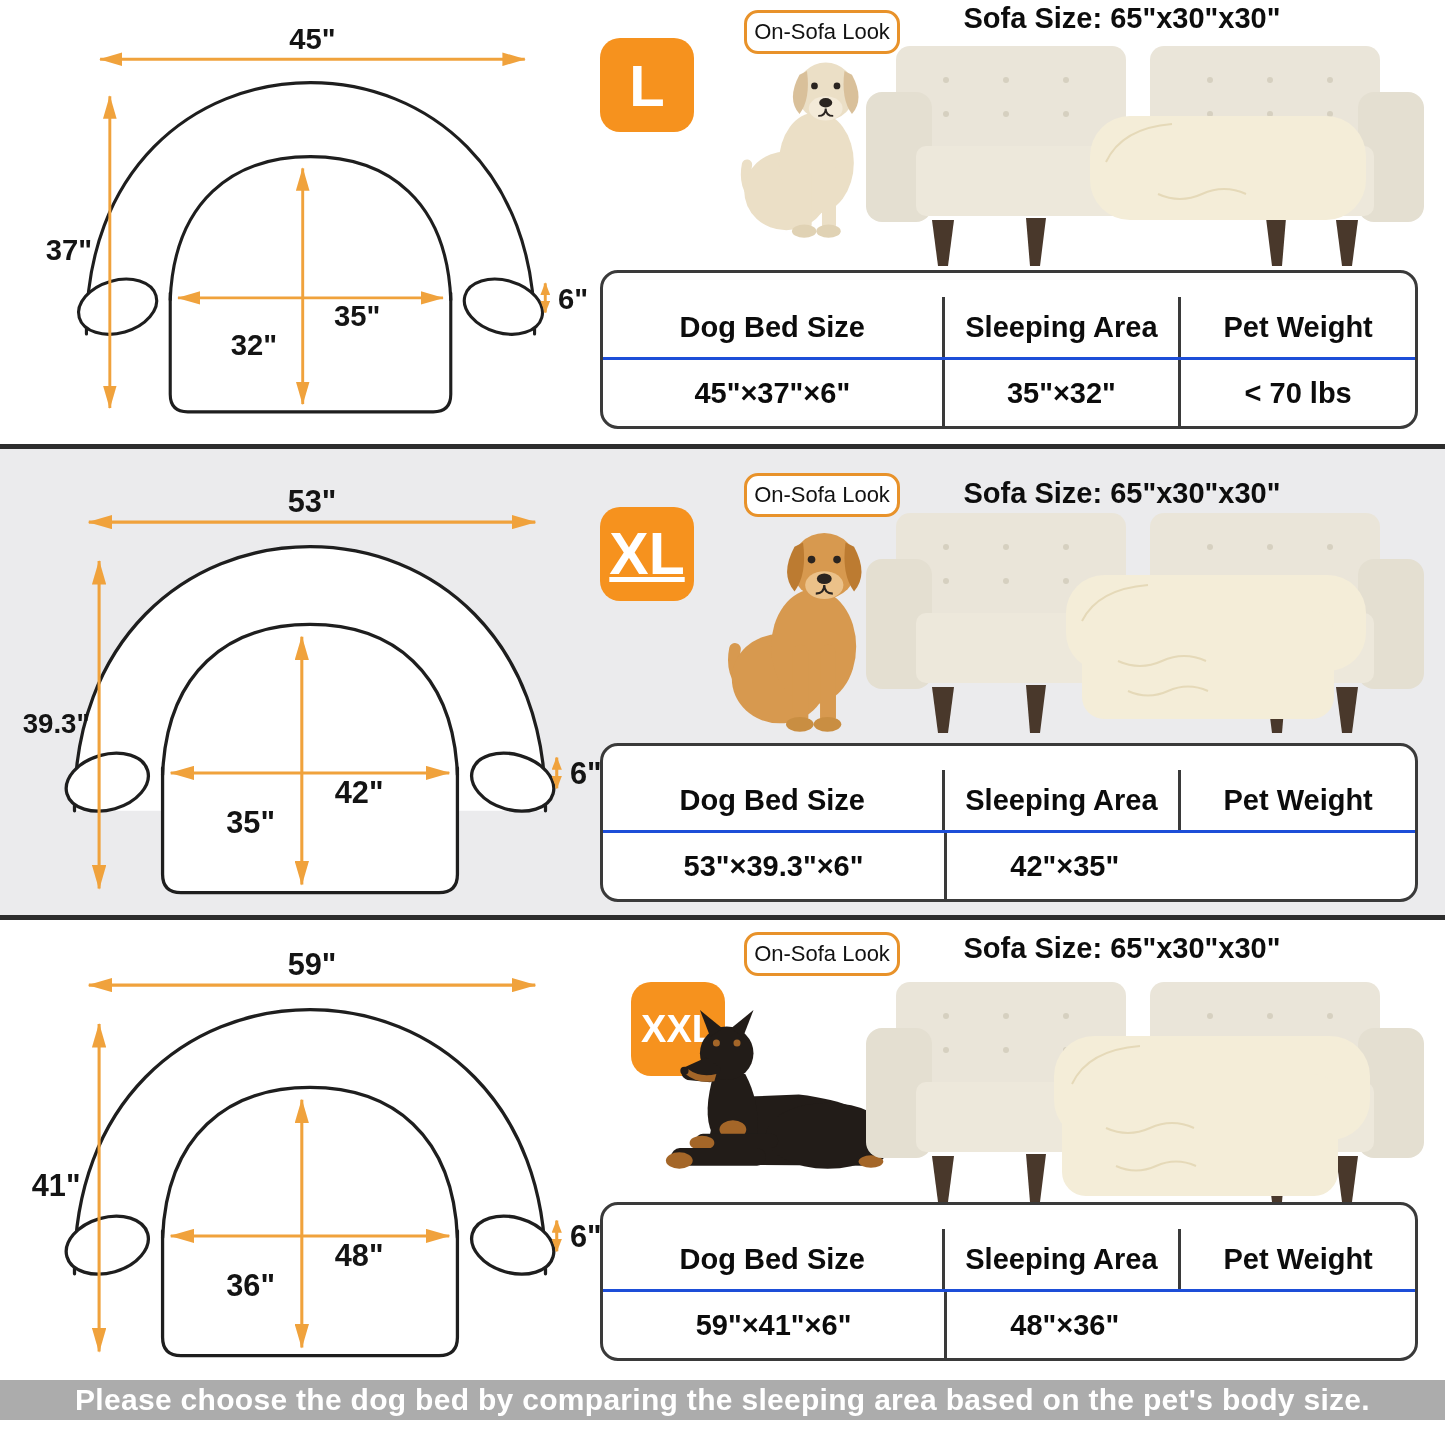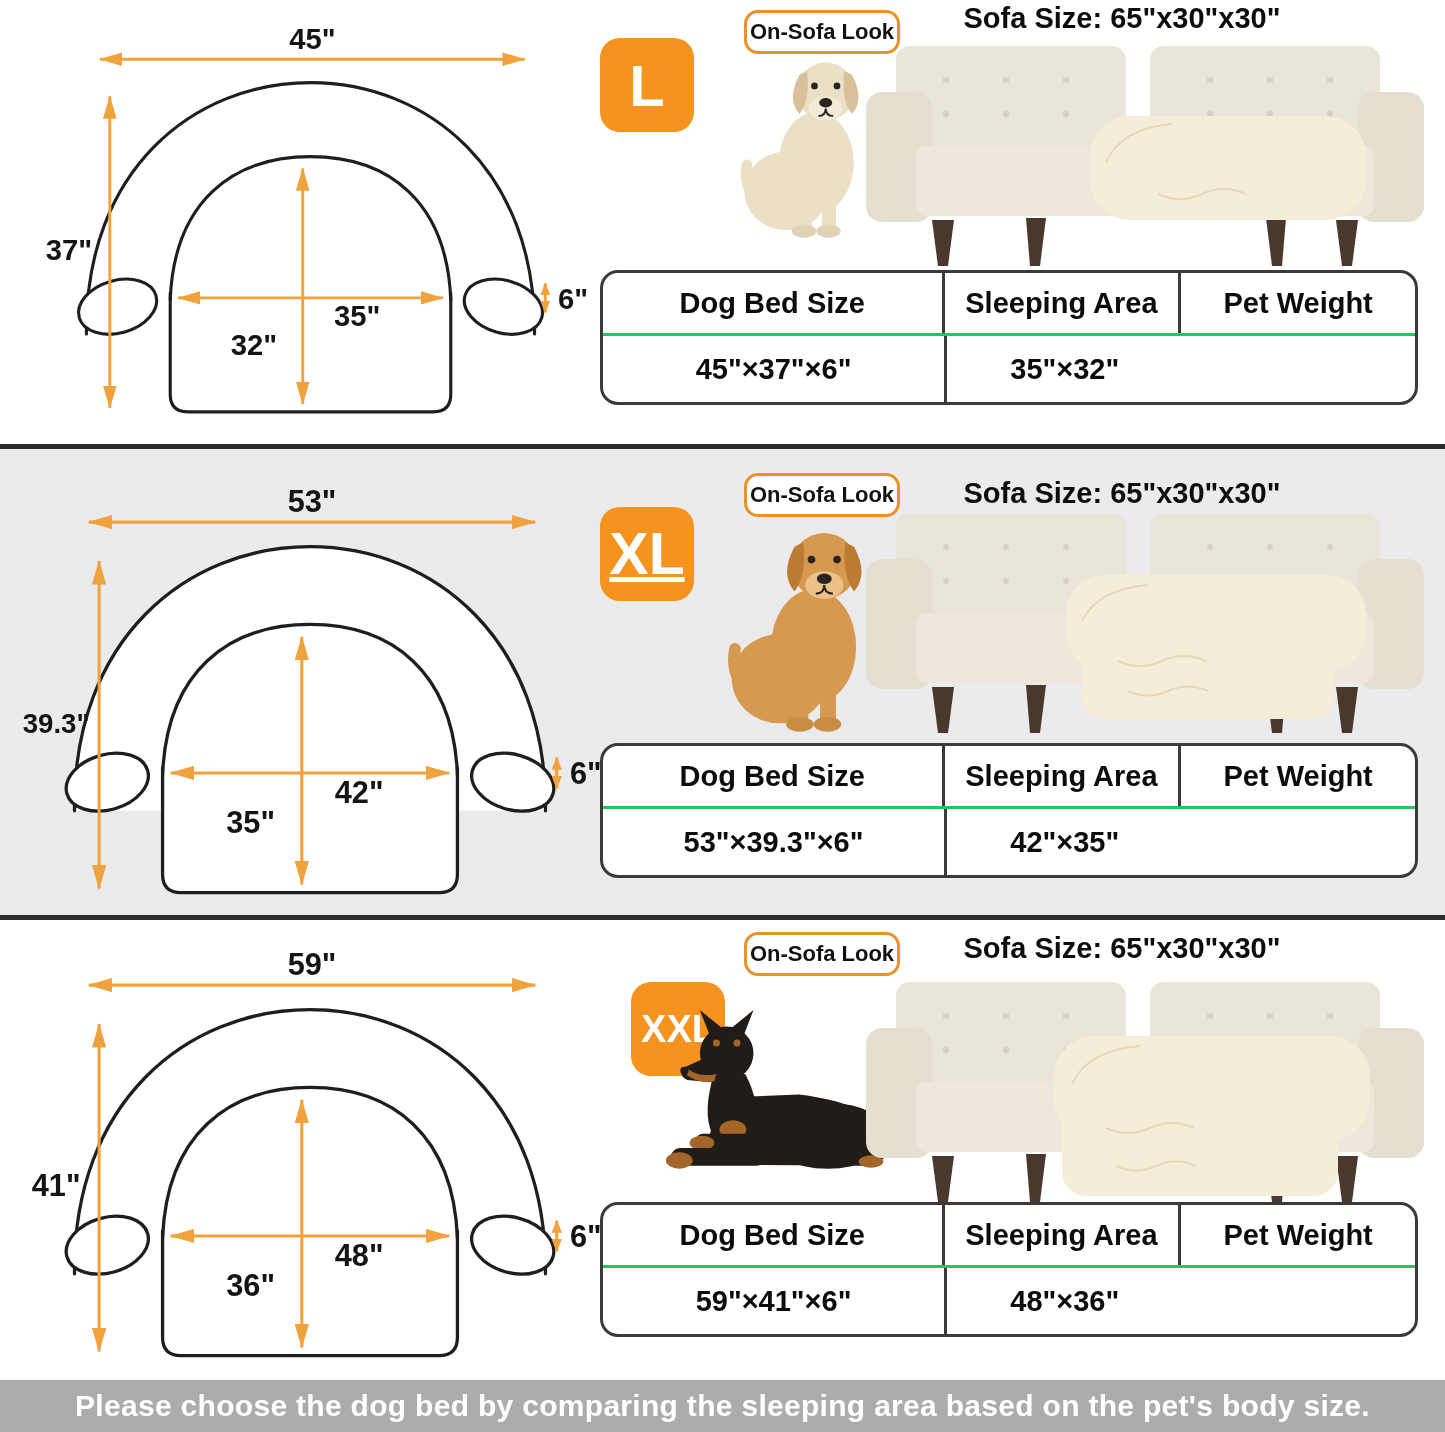--- a/index.html
+++ b/index.html
@@ -23,21 +23,21 @@
   .dim-label.small-side{font-size:27px;}
 
   
   .badge{position:absolute;left:600px;width:94px;height:94px;background:#F6921E;border-radius:20px;
          color:#fff;font-weight:bold;display:flex;align-items:center;justify-content:center;}
   #sec-l  .badge{top:38px;font-size:58px;}
   #sec-xl .badge{top:58px;font-size:59px;text-decoration:underline;}
   #sec-xxl .badge{top:62px;font-size:38px;margin-left:31px;}
   .pill{position:absolute;left:744px;width:150px;height:38px;background:#fff;border:3px solid #E8922A;
         border-radius:14px;display:flex;align-items:center;justify-content:center;
-        font-size:22px;font-weight:700;color:#121212;}
+        font-size:22px;font-weight:400;color:#121212;}
   #sec-l .pill{top:10px;} #sec-xl .pill{top:24px;} #sec-xxl .pill{top:12px;}
   .sofa-size{position:absolute;left:912px;width:420px;text-align:center;font-size:29px;font-weight:600;color:#0d0d0d;}
   #sec-l .sofa-size{top:2px;} #sec-xl .sofa-size{top:28px;} #sec-xxl .sofa-size{top:12px;}
 
   
   .dog{position:absolute;}
   #sec-l  .dog{left:732px;top:50px;width:164px;height:188px;}
   #sec-xl .dog{left:718px;top:70px;width:186px;height:213px;}
   #sec-xxl .dog{left:642px;top:88px;width:258px;height:170px;}
   .sofa{position:absolute;width:575px;height:235px;}
@@ -51,28 +51,28 @@
   .dog-gold .coat{fill:#D7994F;} .dog-gold .ear{fill:#BC7B31;} .dog-gold .muzzle{fill:#EBC189;}
   .dog-gold .paw{fill:#C98E42;} .dog-gold .dark{fill:#2A2420;} .dog-gold .tail{stroke:#D7994F;}
   .dob-body{fill:#221C18;} .dob-tan{fill:#A46628;}
   .mouthline{stroke:#2A2420;stroke-width:2;fill:none;}
 
   
   .size-table{position:absolute;left:600px;width:812px;border:3px solid #3a3a3a;border-radius:18px;
               overflow:hidden;background:#fff;}
   #sec-l .size-table{top:270px;} #sec-xl .size-table{top:294px;} #sec-xxl .size-table{top:282px;}
   .t-row{display:flex;}
-  .t-row.head{border-bottom:3px solid #22c55e;}
+  .t-row.head{border-bottom:3px solid #1d4ed8;margin-top:24px;}
   .t-cell{display:flex;align-items:center;justify-content:center;font-size:29px;font-weight:600;color:#0c0c0c;}
   .t-row.head .t-cell{height:60px;}
   .t-row.vals .t-cell{height:66px;}
   .t-cell.c1{width:42%;} .t-cell.c2{width:29%;} .t-cell.c3{width:29%;}
   .t-cell + .t-cell{border-left:3px solid #3a3a3a;}
 
-  .banner{height:52px;background:#ACACAC;display:flex;align-items:center;justify-content:center;}
+  .banner{height:40px;background:#ACACAC;display:flex;align-items:center;justify-content:center;}
   .banner-text{color:#ffffff;font-size:30px;font-weight:bold;letter-spacing:0.3px;}
 </style>
 </head>
 <body>
 
 <svg width="0" height="0" style="position:absolute">
   <defs>
     <marker id="ah-e" markerUnits="userSpaceOnUse" markerWidth="24" markerHeight="14" refX="23" refY="7" orient="auto">
       <path d="M0,0 L24,7 L0,14 Z" fill="#F0A23C"></path>
       </marker>
@@ -168,20 +168,21 @@
 
     <div class="size-table">
       <div class="t-row head">
         <div class="t-cell c1">Dog Bed Size</div>
         <div class="t-cell c2">Sleeping Area</div>
         <div class="t-cell c3">Pet Weight</div>
       </div>
       <div class="t-row vals">
         <div class="t-cell c1">45"×37"×6"</div>
         <div class="t-cell c2">35"×32"</div>
+        <div class="t-cell c3">&lt; 70 lbs</div>
       </div>
     </div>
   </section>
 
   <div class="divider"></div>
 
   <section class="size-section" id="sec-xl">
     <svg class="diagram" viewBox="0 0 580 420">
       <g>
         <path class="bed-line" d="M 60,328 C 58,160 170,70 290,70 C 410,70 522,160 520,328"></path>

